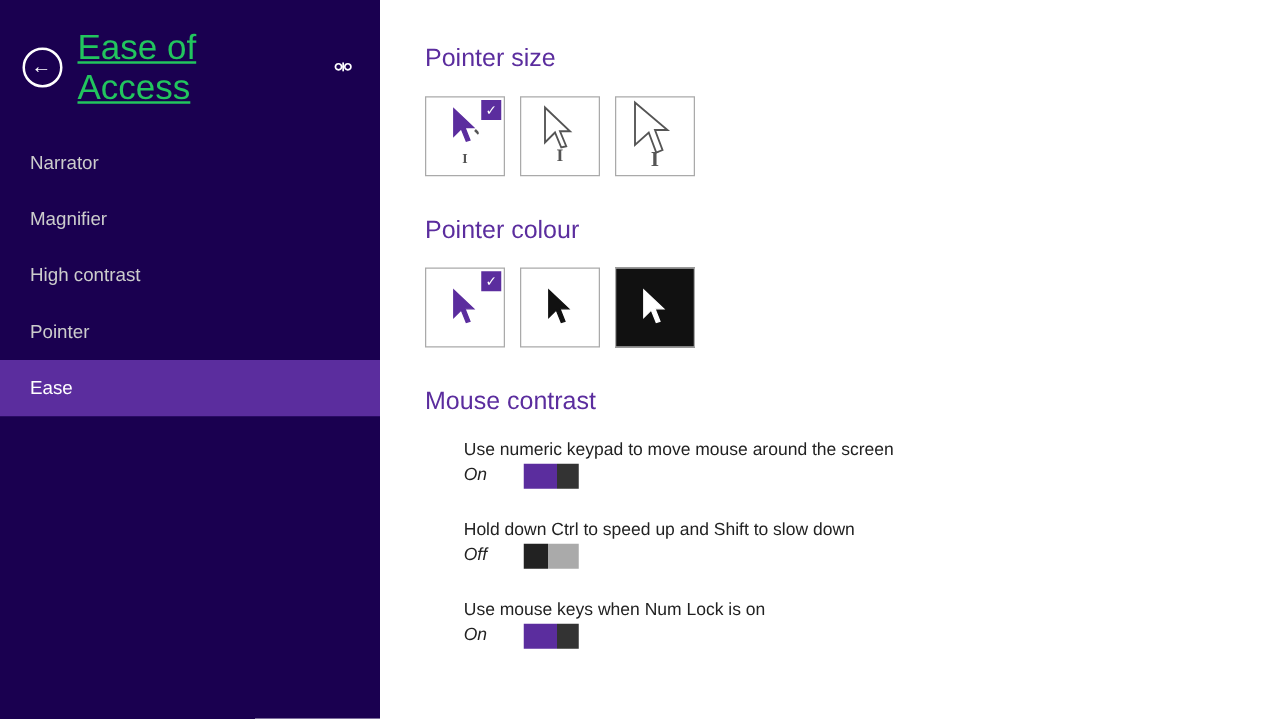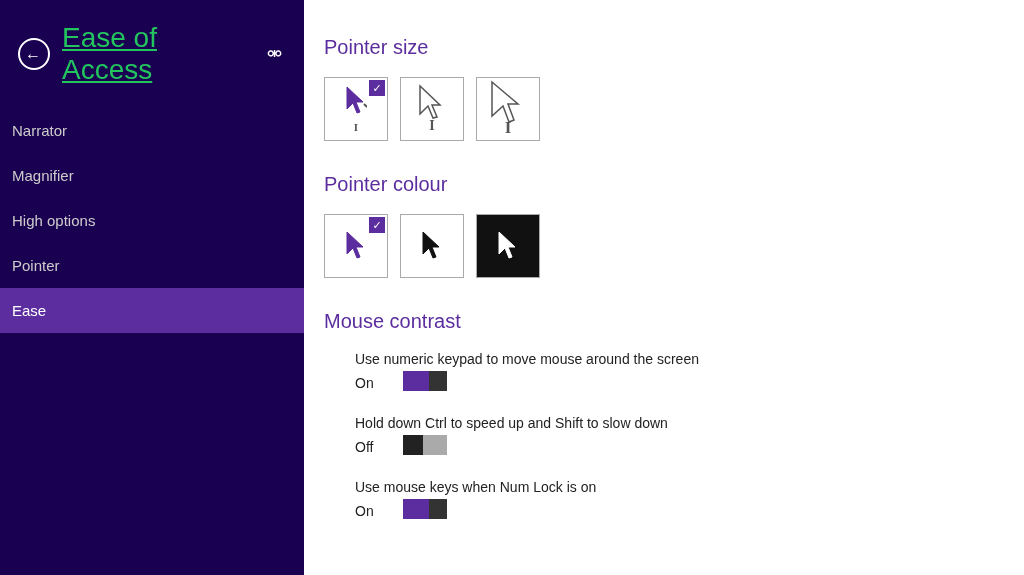--- a/index.html
+++ b/index.html
@@ -53,37 +53,37 @@
     }
 
     #search-icon-btn {
       color: #fff;
       font-size: 18px;
       cursor: pointer;
       padding: 4px;
     }
 
     .nav-item {
-      padding: 14px 12px;
+      padding: 14px 24px;
       font-size: 15px;
       font-weight: 400;
       color: #ccc;
       cursor: pointer;
     }
 
     .nav-item.active {
       background: #5b2d9e;
       color: #fff;
     }
 
     
     #main {
       flex: 1;
       background: #fff;
-      padding: 36px 20px;
+      padding: 36px 36px;
       overflow-y: auto;
     }
 
     .section-title {
       color: #5b2d9e;
       font-size: 20px;
       font-weight: 300;
       margin-bottom: 18px;
     }
 
@@ -153,23 +153,24 @@
     }
 
     .toggle-label-text {
       font-size: 14px;
       color: #222;
       margin-bottom: 4px;
     }
 
     .toggle-control {
       display: flex;
-      align-items: flex-end;
+      align-items: flex-start;
       gap: 18px;
       margin-top: 2px;
+      font-style: italic;
     }
 
     .toggle-state {
       font-size: 14px;
       color: #222;
       width: 30px;
     }
 
     .toggle-switch {
       width: 44px;
@@ -212,21 +213,21 @@
       <span id="back-icon">←</span>
     </div>
     <span id="app-title">Ease of Access</span>
     <span id="search-icon-btn">⚮</span>
   </div>
 
   <div id="nav-list">
 
   <div class="nav-item">Narrator</div>
       <div class="nav-item">Magnifier</div>
-      <div class="nav-item">High options</div>
+      <div class="nav-item">High contrast</div>
       <div class="nav-item">Pointer</div>
       <div class="nav-item active">Ease</div>
     </div>
 </div>
 
 <div id="main">
 
   <div>
     <div class="section-title">Pointer size</div>
     <div class="pointer-options">

